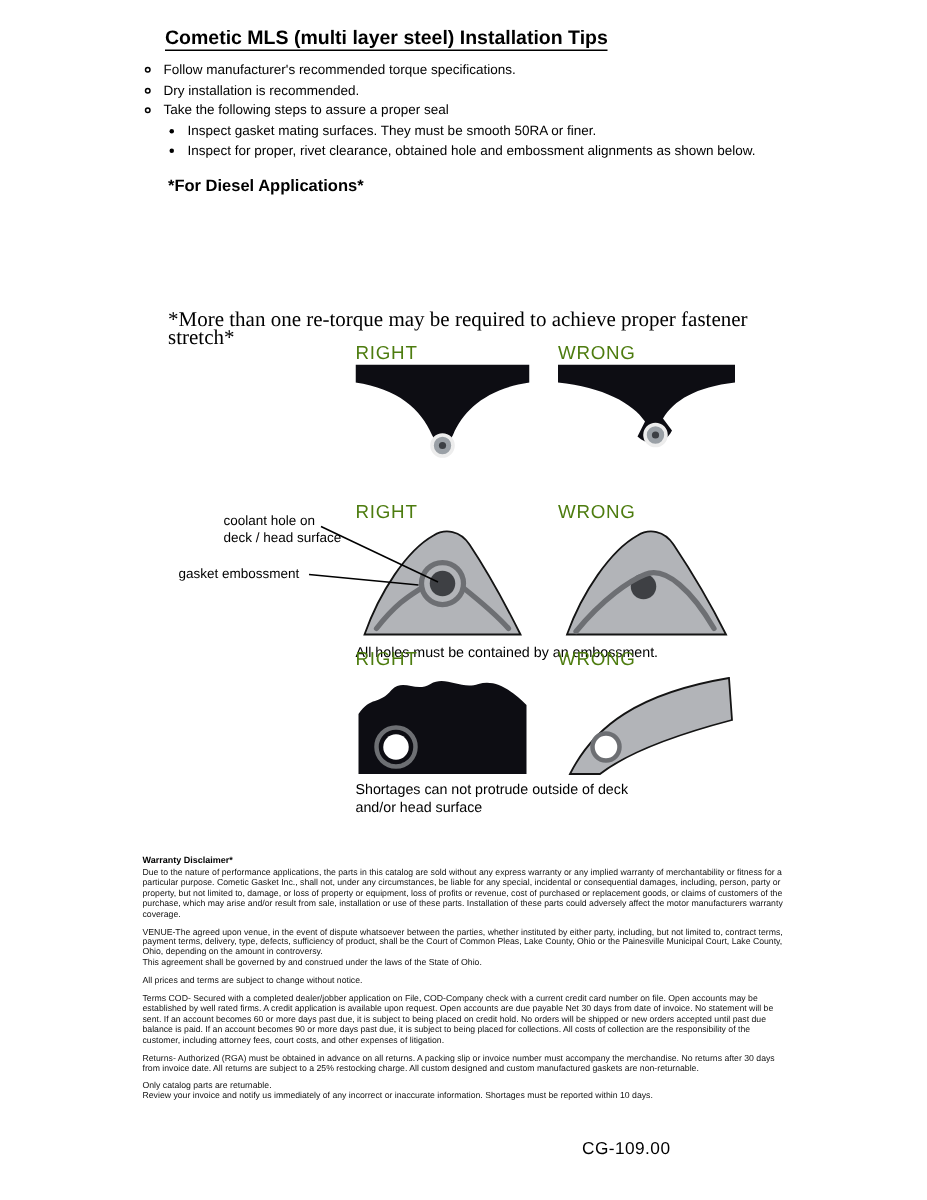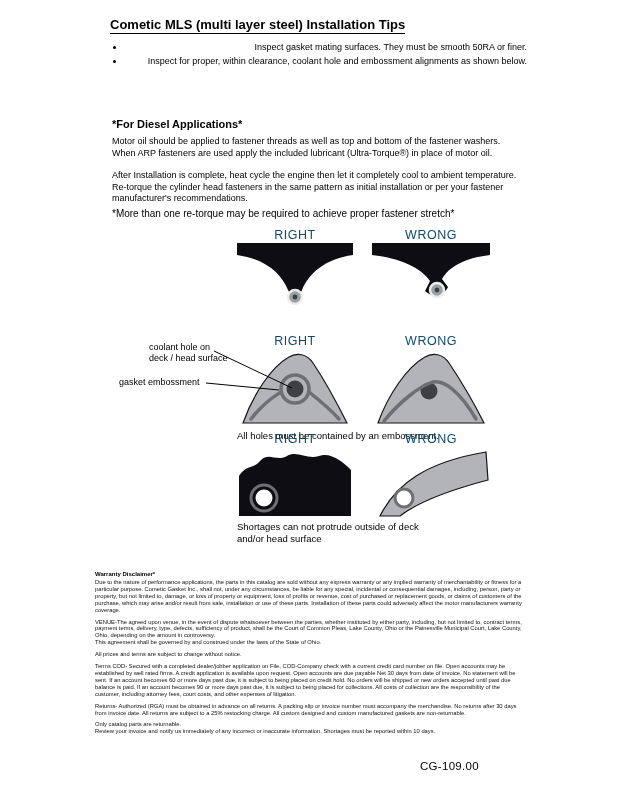--- a/index.html
+++ b/index.html
@@ -7,28 +7,28 @@
     position:relative;width:618px;height:800px;background:#ffffff;
     font-family:"Liberation Sans", sans-serif;color:#000;overflow:hidden;
   }
   .abs{position:absolute;}
   .doc-title{
     left:110px;top:17px;font-size:13px;font-weight:bold;
   }
   .doc-title span{border-bottom:1.5px solid #000;padding-bottom:1px;}
   .tips-block{left:97px;top:40px;width:430px;font-size:9px;line-height:12.5px;}
   ul.tips{list-style-type:circle;margin:0;padding-left:12px;}
-  ul.subtips{list-style-type:disc;margin:1px 0 0 0;padding-left:28px;text-align:right;}
+  ul.subtips{list-style-type:disc;margin:1px 0 0 0;padding-left:28px;}
   ul li{margin:0 0 1px 0;}
   .diesel-heading{left:112px;top:118px;font-size:11px;font-weight:bold;}
   .body-para{width:410px;font-size:9px;line-height:11.5px;}
   .p1{left:112px;top:136px;}
   .p2{left:112px;top:170px;}
-  .p3{left:112px;top:208px;width:420px;font-size:10px;}
-  .fig-header{font-size:12.5px;color:#0c4a6e;text-align:center;letter-spacing:.5px;}
+  .p3{left:112px;top:208px;width:420px;font-size:14px;font-family:Liberation Serif, serif;}
+  .fig-header{font-size:12.5px;color:#4d7c0f;text-align:left;letter-spacing:.5px;}
   .r1h-right{left:237px;top:228px;width:116px;}
   .r1h-wrong{left:372px;top:228px;width:118px;}
   .r2h-right{left:237px;top:334px;width:116px;}
   .r2h-wrong{left:372px;top:334px;width:118px;}
   .r3h-right{left:237px;top:432px;width:116px;}
   .r3h-wrong{left:372px;top:432px;width:118px;}
   .panel{background:#fff;}
   .panel svg{display:block;width:100%;height:100%;}
   .r1p-right{left:237px;top:243px;width:116px;height:66px;}
   .r1p-wrong{left:372px;top:243px;width:118px;height:66px;}
@@ -40,41 +40,44 @@
   .cap1{left:237px;top:313px;width:260px;}
   .cap2{left:237px;top:430px;width:260px;}
   .cap3{left:237px;top:521px;width:260px;}
   .side-label{font-size:9px;line-height:10.5px;white-space:pre-line;}
   .lbl-coolant{left:149px;top:342px;}
   .lbl-emboss{left:119px;top:377px;}
   .pointer-lines{left:200px;top:345px;width:106px;height:52px;z-index:3;}
   .warranty-heading{left:95px;top:571px;font-size:6px;font-weight:bold;}
   .warranty{left:95px;top:579px;width:428px;font-size:5.8px;line-height:6.9px;color:#111;}
   .warranty p{margin:0 0 5px 0;white-space:pre-line;}
-  .page-number{left:388px;top:760px;font-size:11.5px;letter-spacing:.3px;margin-left:32px;}
+  .page-number{left:388px;top:760px;font-size:11.5px;letter-spacing:.3px;}
 </style>
 </head>
 <body>
 
 <div class="page">
 
   <div class="abs doc-title">
     <span>Cometic MLS (multi layer steel) Installation Tips</span>
   </div>
 
   <div class="abs tips-block">
+    <ul class="tips">
+      <li>Follow manufacturer's recommended torque specifications.</li>
+      <li>Dry installation is recommended.</li>
+      <li>Take the following steps to assure a proper seal</li>
+    </ul>
     <ul class="subtips">
       <li>Inspect gasket mating surfaces.  They must be smooth 50RA or finer.</li>
-      <li>Inspect for proper, within clearance, coolant hole and embossment alignments as shown below.</li>
+      <li>Inspect for proper, rivet clearance, obtained hole and embossment alignments as shown below.</li>
     </ul>
   </div>
 
   <div class="abs diesel-heading">*For Diesel Applications*</div>
-  <div class="abs body-para p1">Motor oil should be applied to fastener threads as well as top and bottom of the fastener washers. When ARP fasteners are used apply the included lubricant (Ultra-Torque®) in place of motor oil.</div>
-  <div class="abs body-para p2">After Installation is complete, heat cycle the engine then let it completely cool to ambient temperature. Re-torque the cylinder head fasteners in the same pattern as initial installation or per your fastener manufacturer's recommendations.</div>
   <div class="abs body-para p3">*More than one re-torque may be required to achieve proper fastener stretch*</div>
 
   <div class="abs fig-header r1h-right">RIGHT</div>
   <div class="abs fig-header r1h-wrong">WRONG</div>
 
   <div class="abs panel r1p-right">
     <svg viewBox="0 0 116 66" preserveAspectRatio="none">
       <path d="M0,0 H116 V12 C88,16 72,30 65,47 C63,51 61,53 58,53 C55,53 53,51 51,47 C44,30 28,16 0,12 Z" fill="#0d0d13"></path>
       <circle cx="58" cy="54" r="7" fill="#9aa0a6" stroke="#ededed" stroke-width="2.4"></circle>
       <circle cx="58" cy="54" r="2.4" fill="#3c3f44"></circle>

